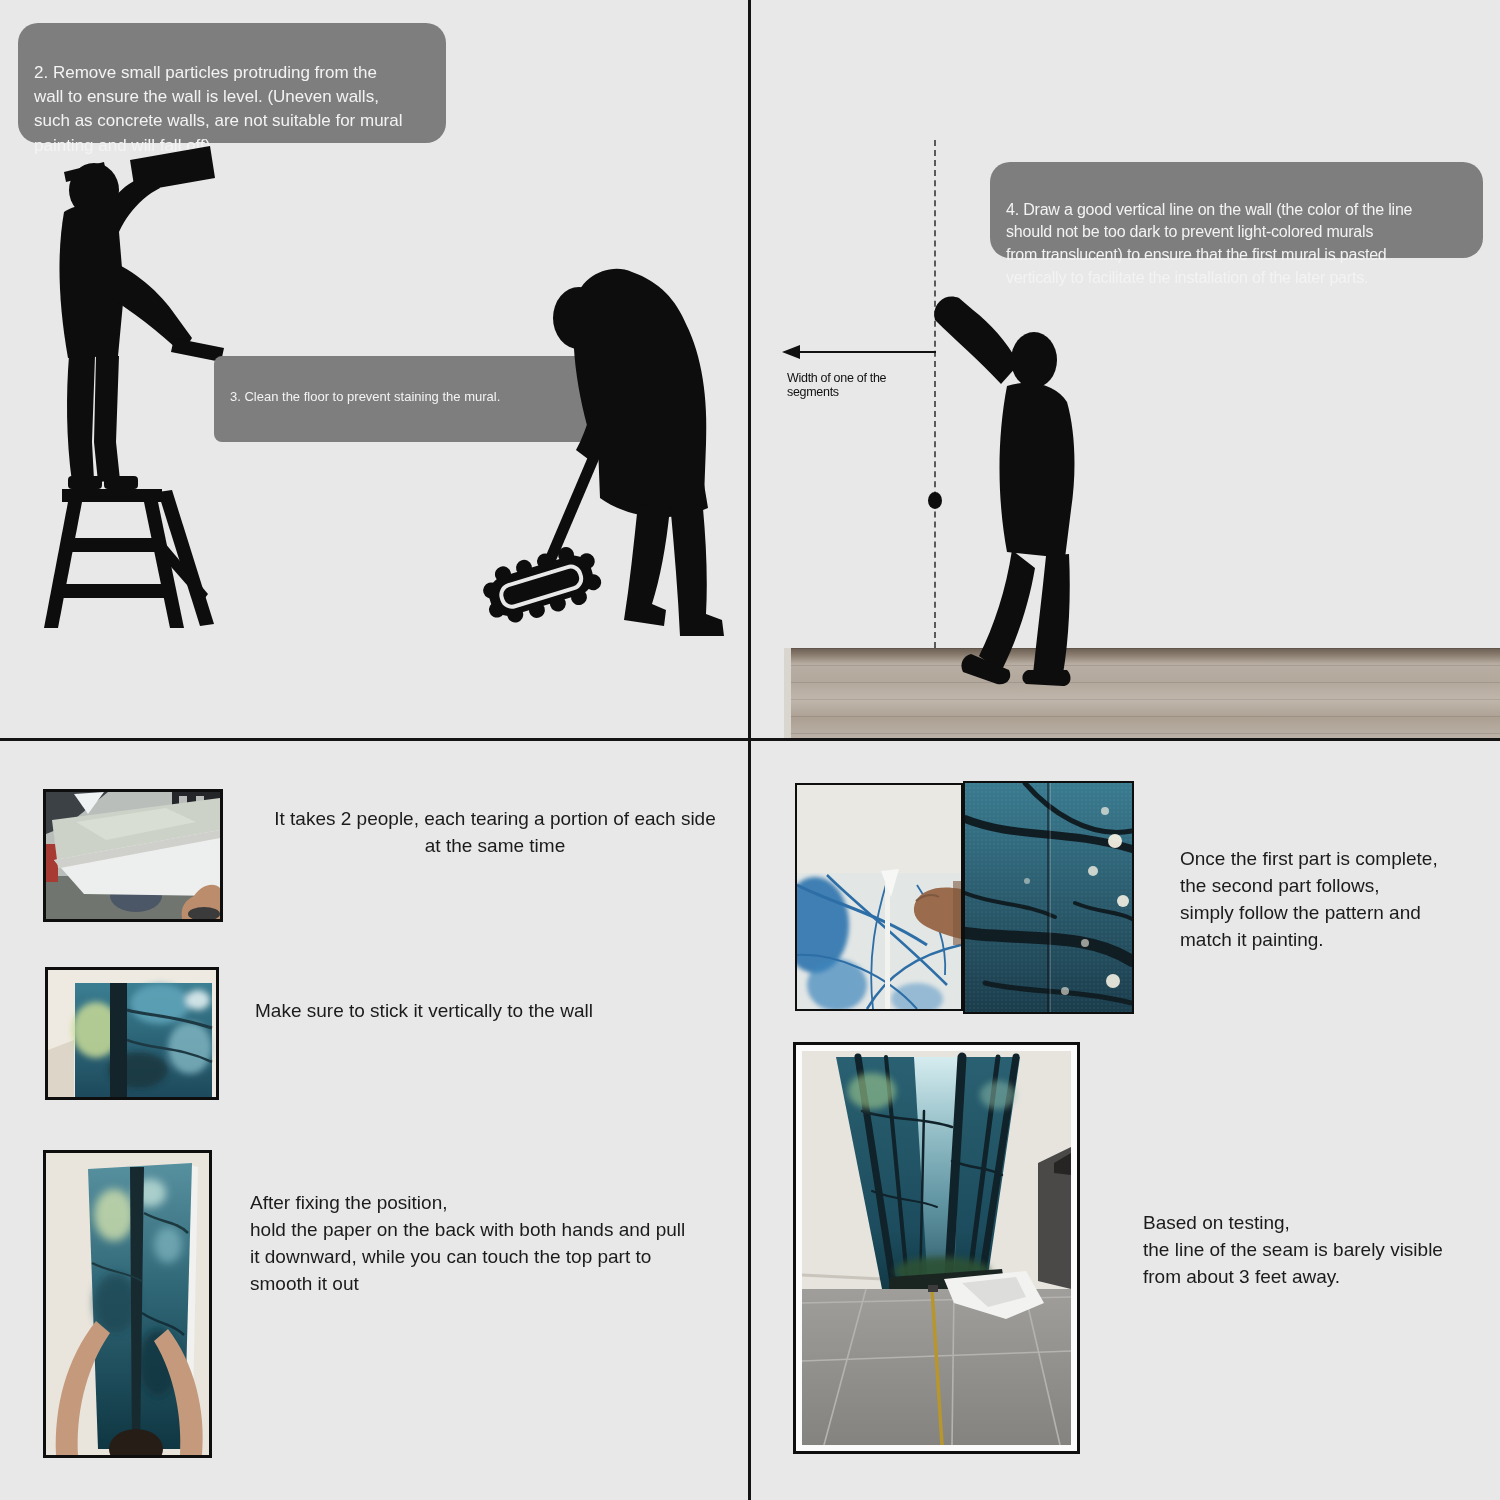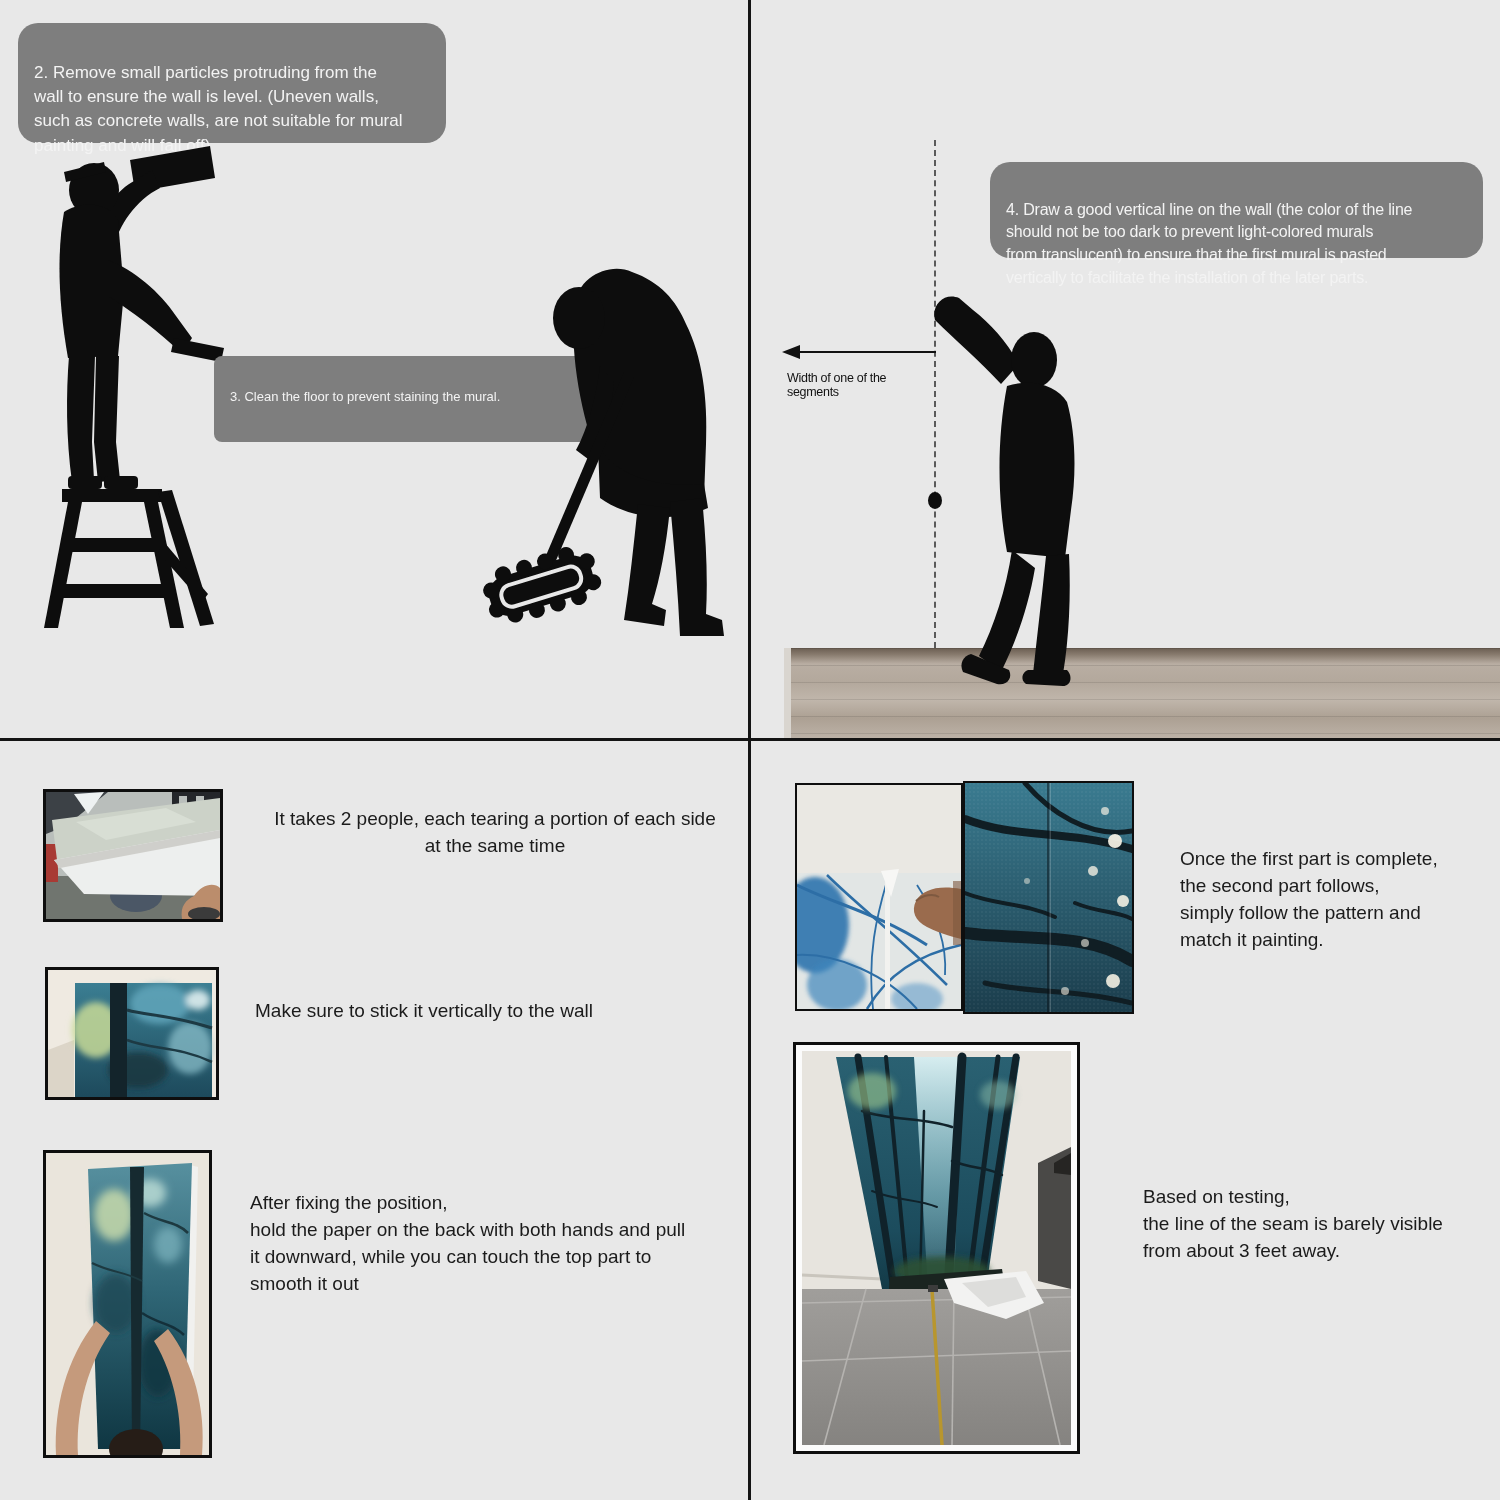--- a/index.html
+++ b/index.html
@@ -340,19 +340,19 @@
         <line x1="64" y1="238" x2="22" y2="394"></line>
         <line x1="152" y1="238" x2="150" y2="394"></line>
         <line x1="222" y1="238" x2="258" y2="394"></line>
       </g>
       <polygon points="142,228 224,220 242,252 204,268 152,252" fill="#f2f2f1"></polygon>
       <polygon points="160,232 214,226 224,246 186,256" fill="#dddddb"></polygon>
       <line x1="130" y1="238" x2="140" y2="394" stroke="#b8962e" stroke-width="3.5"></line>
       <rect x="126" y="234" width="10" height="7" fill="#3c3c3c"></rect>
     </svg>
   </div>
-  <div class="abs prose" style="left:1143px;top:1184px;width:330px;font-size:19px;">Based on testing,
+  <div class="abs prose" style="left:1143px;top:1210px;width:330px;font-size:19px;">Based on testing,
 the line of the seam is barely visible
 from about 3 feet away.</div>
 
   <div class="abs divider-v"></div>
   <div class="abs divider-h"></div>
 </div>
 
 </body></html>

